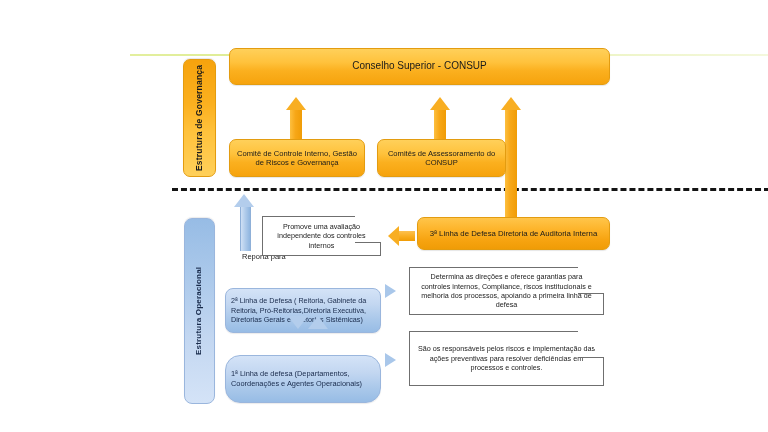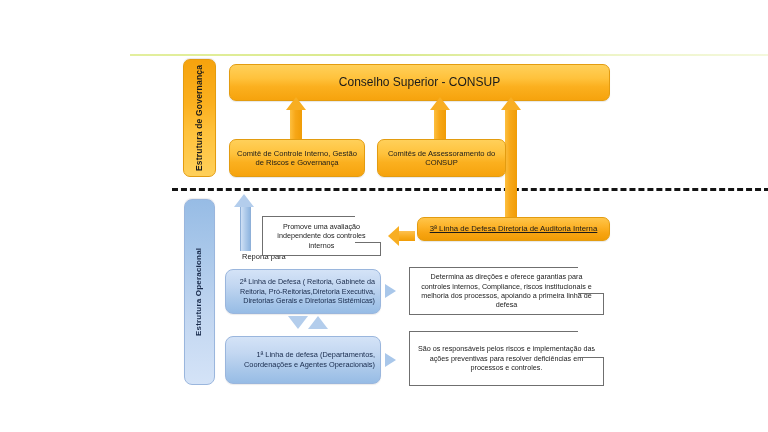--- a/index.html
+++ b/index.html
@@ -41,23 +41,24 @@
   }
   .obox-deep{
     background:linear-gradient(to bottom,#ffc54a 0%,#fdb52c 35%,#f7a411 70%,#f09c06 100%);
   }
 
   
   .bbox{
     background:linear-gradient(to bottom,#d4e3f7 0%,#c3d7f1 35%,#aac8ea 70%,#97bce5 100%);
     border:1px solid #9ab6dd;
     border-radius:8px;
-    display:flex;align-items:center;justify-content:center;text-align:right;
+    display:flex;align-items:center;justify-content:center;text-align:left;
     color:#17294a;line-height:1.3;
     box-shadow:0 1px 1px rgba(0,0,0,.08);
+    margin-top:19px;
   }
 
   
   .vlabel{
     writing-mode:vertical-rl;transform:rotate(180deg);
     display:flex;align-items:center;justify-content:center;
     font-weight:bold;letter-spacing:.2px;
   }
 
   
@@ -118,21 +119,21 @@
 </head>
 <body>
 
 <div id="stage">
 
   <div class="abs green-rule"></div>
   <div class="abs ghost-text"></div>
 
   <div class="abs obox vlabel" style="left:183px;top:59px;width:33px;height:118px;font-size:8.5px;">Estrutura de Governança</div>
 
-  <div class="abs obox" style="left:229px;top:64px;width:381px;height:37px;font-size:12px;font-weight:normal;">Conselho Superior - CONSUP</div>
+  <div class="abs obox" style="left:229px;top:48px;width:381px;height:37px;font-size:10px;font-weight:normal;">Conselho Superior - CONSUP</div>
 
   <div class="arrow-up-orange" style="left:290px;top:109px;width:12px;height:30px;"></div>
   <div class="arrow-head-up-orange" style="left:286px;top:97px;"></div>
 
   <div class="arrow-up-orange" style="left:434px;top:109px;width:12px;height:30px;"></div>
   <div class="arrow-head-up-orange" style="left:430px;top:97px;"></div>
 
   <div class="arrow-up-orange" style="left:505px;top:109px;width:12px;height:108px;"></div>
   <div class="arrow-head-up-orange" style="left:501px;top:97px;"></div>
 
@@ -150,35 +151,35 @@
   <div class="small-label" style="left:228px;top:252px;font-size:7.5px;">Reporta para</div>
 
   <div class="note" style="left:262px;top:216px;width:119px;height:40px;font-size:7.2px;padding:0 6px;">
     <span>Promove uma avaliação independente dos controles internos</span>
     <span class="fold2"></span>
   </div>
 
   <div class="arrow-left-orange-shaft" style="left:399px;top:231px;width:16px;height:10px;"></div>
   <div class="arrow-head-left-orange" style="left:388px;top:226px;"></div>
 
-  <div class="abs obox obox-deep" style="left:417px;top:217px;width:193px;height:24px;font-size:7.8px;padding:0 6px;text-decoration:underline;">3ª Linha de Defesa Diretoria de Auditoria Interna</div>
+  <div class="abs obox obox-deep" style="left:417px;top:217px;width:193px;height:33px;font-size:7.8px;padding:0 6px;">3ª Linha de Defesa Diretoria de Auditoria Interna</div>
 
   <div class="abs bbox" style="left:225px;top:269px;width:156px;height:45px;font-size:7.2px;padding:0 5px;">2ª Linha de Defesa ( Reitoria, Gabinete da Reitoria, Pró-Reitorias,Diretoria Executiva, Diretorias Gerais e Diretorias Sistêmicas)</div>
 
   <div class="tri-right-blue" style="left:385px;top:284px;"></div>
 
   <div class="note" style="left:409px;top:267px;width:195px;height:48px;font-size:7.2px;padding:0 6px;">
     <span>Determina as direções e oferece garantias para controles internos, Compliance, riscos institucionais e melhoria dos processos, apoiando a primeira linha de defesa</span>
     <span class="fold2"></span>
   </div>
 
   <div class="arrow-head-down-blue" style="left:288px;top:316px;"></div>
   <div class="arrow-head-up-blue" style="left:308px;top:316px;"></div>
 
-  <div class="abs bbox" style="left:225px;top:336px;width:156px;height:48px;font-size:7.4px;padding:0 5px;">1ª Linha de defesa (Departamentos, Coordenações e Agentes Operacionais)</div>
+  <div class="abs bbox" style="left:225px;top:336px;width:156px;height:48px;font-size:7.4px;padding:0 5px;border-radius:15px;">1ª Linha de defesa (Departamentos, Coordenações e Agentes Operacionais)</div>
 
   <div class="tri-right-blue" style="left:385px;top:353px;"></div>
 
   <div class="note" style="left:409px;top:331px;width:195px;height:55px;font-size:7.2px;padding:0 6px;">
     <span>São os responsáveis pelos riscos e  implementação das ações preventivas para resolver deficiências em processos e controles.</span>
     <span class="fold2"></span>
   </div>
 
 </div>
 

